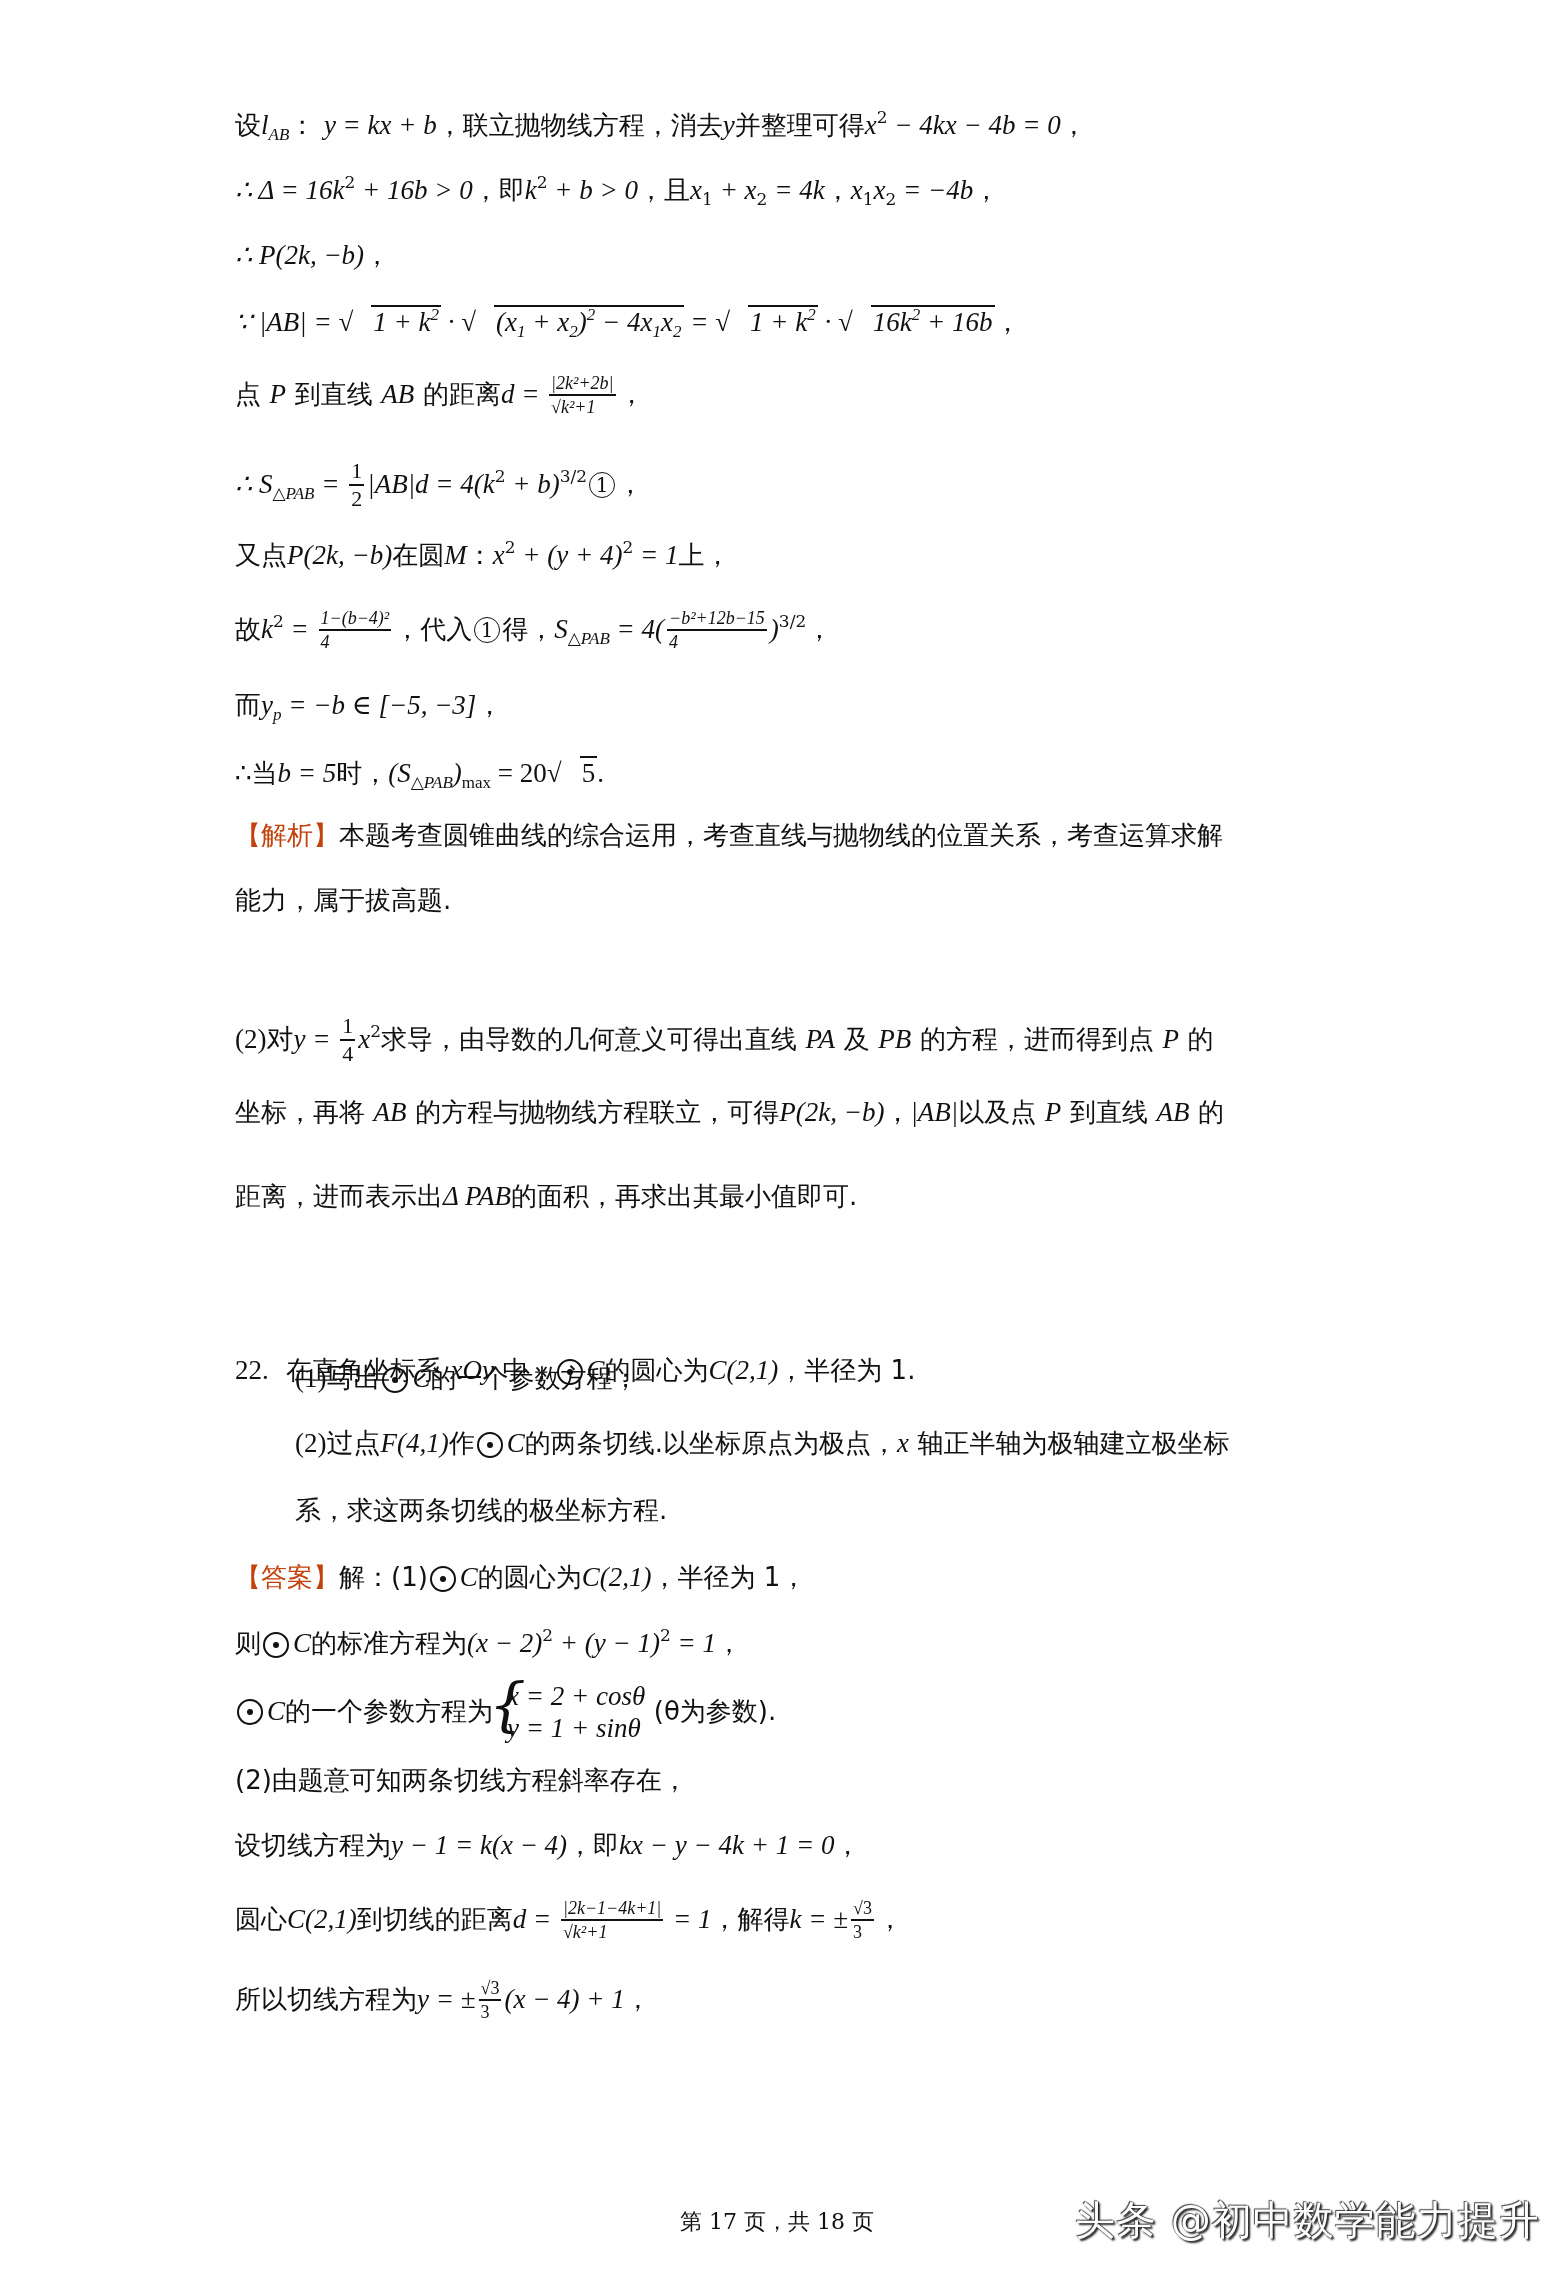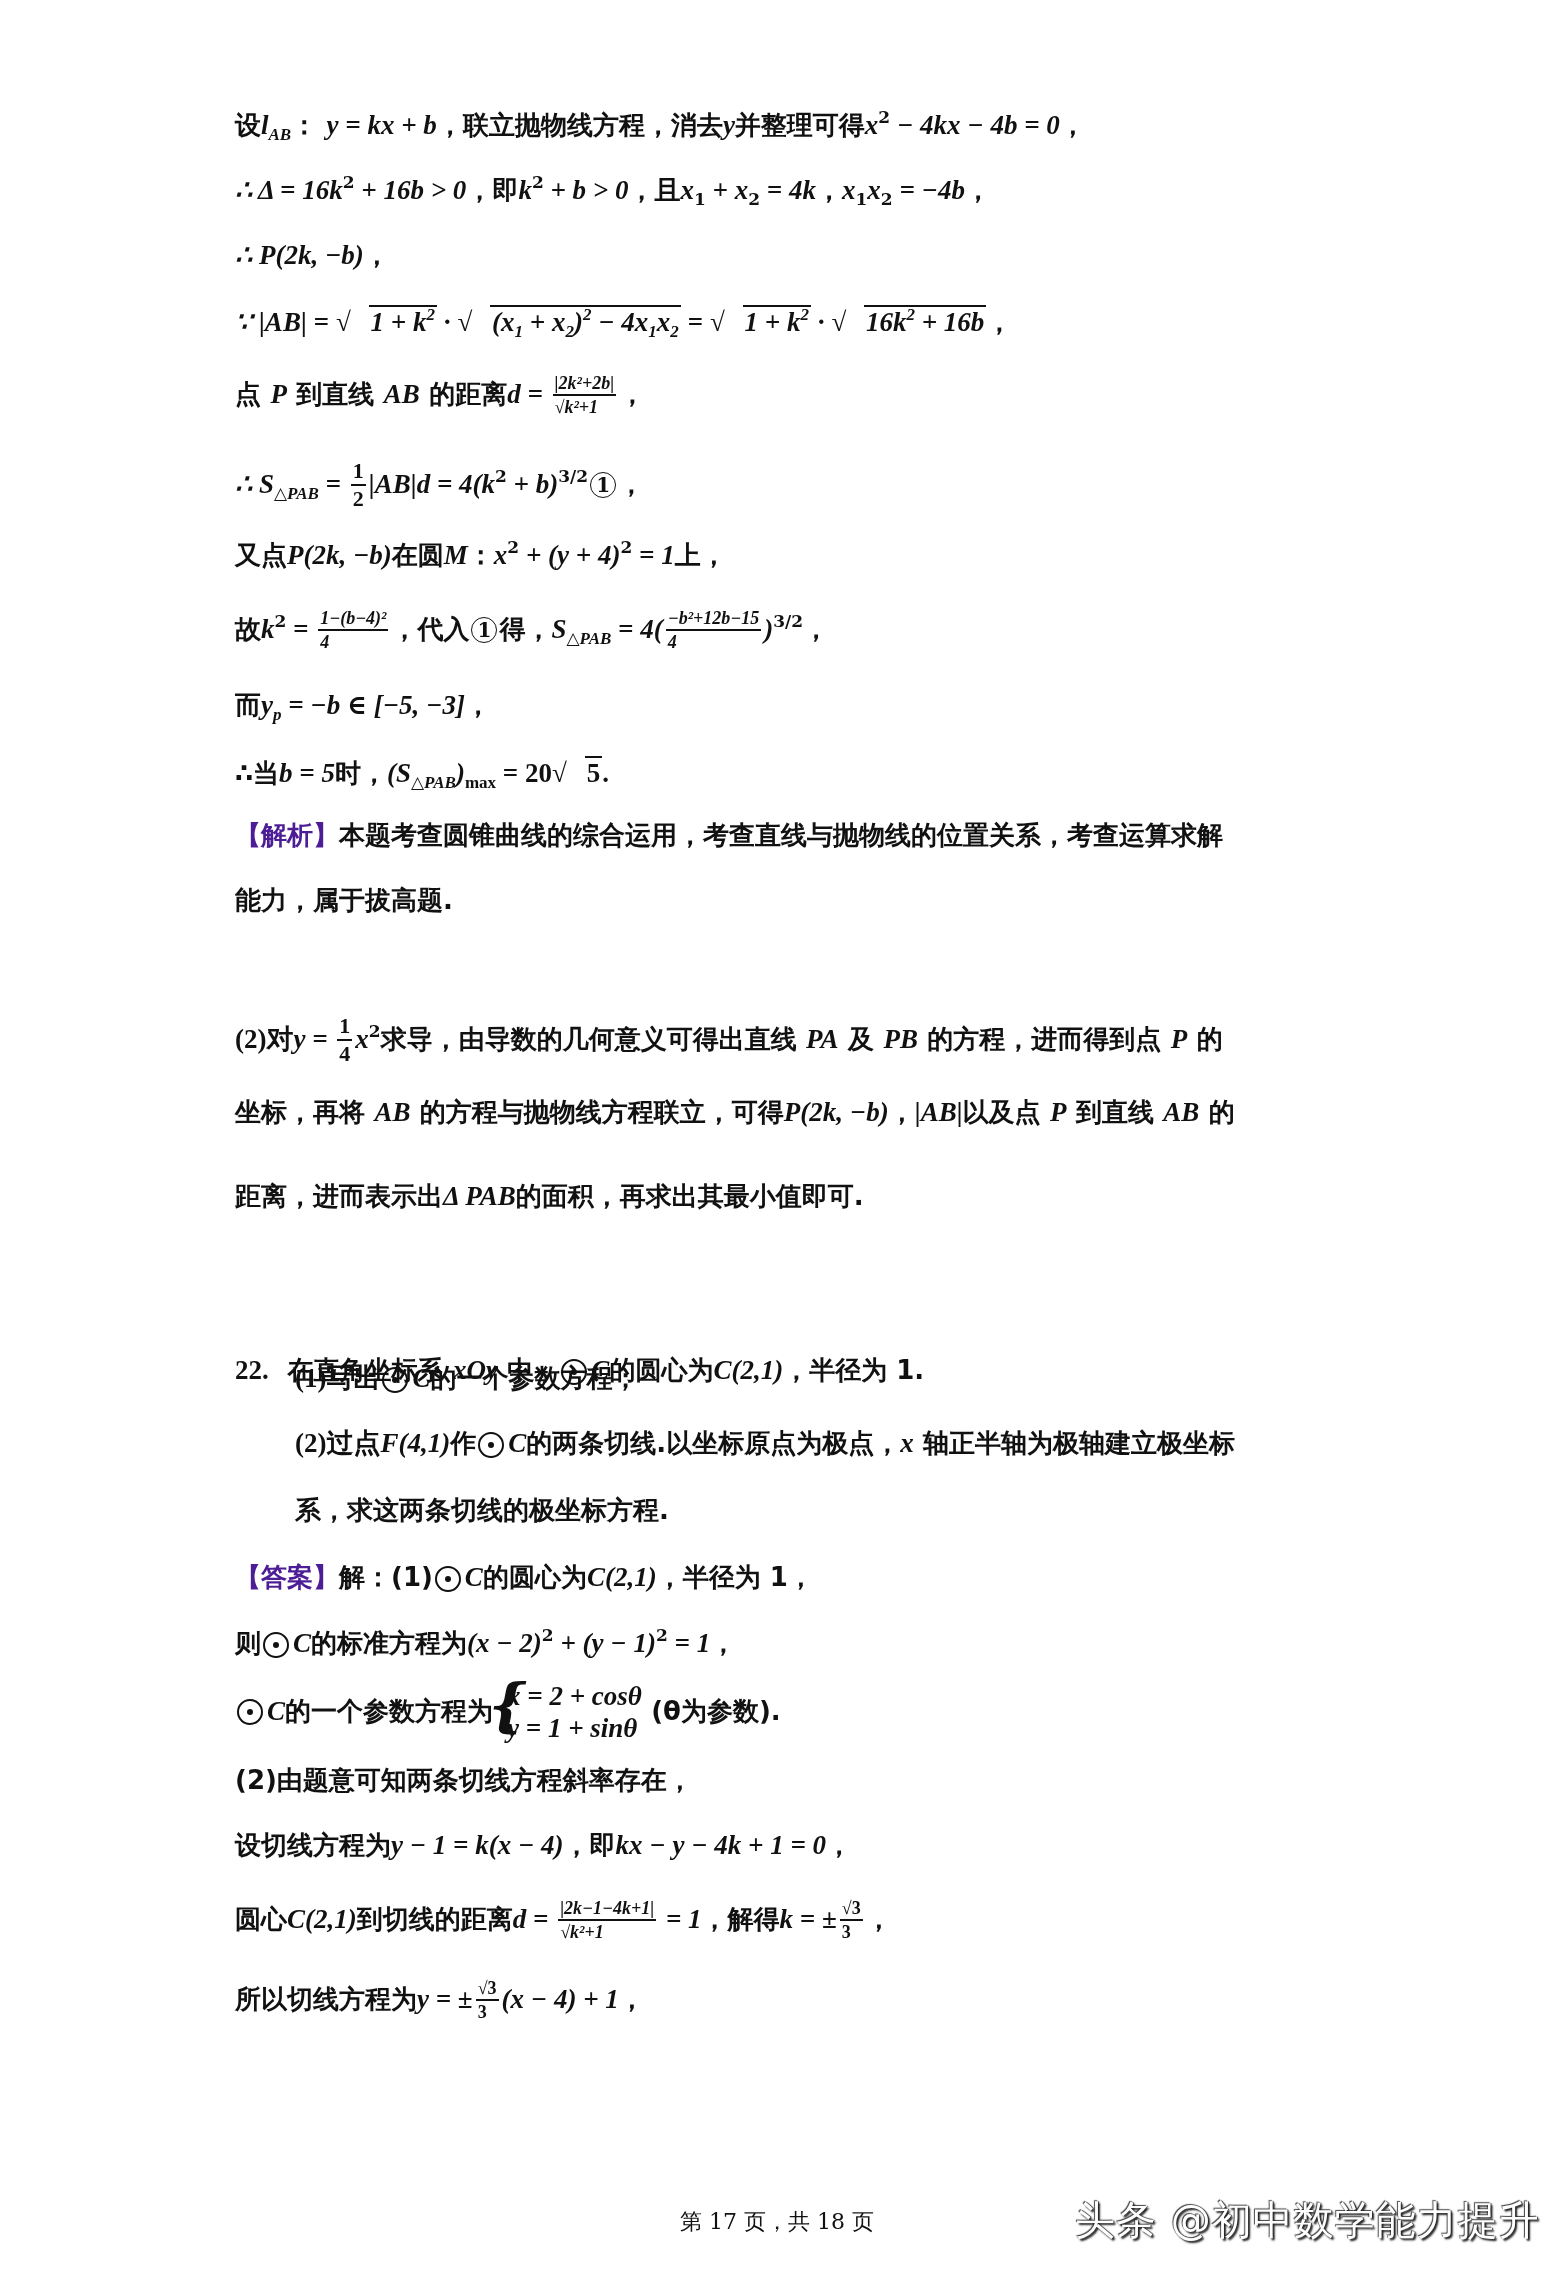--- a/index.html
+++ b/index.html
@@ -1,37 +1,37 @@
 <!DOCTYPE html>
 <html><head>
 <meta charset="utf-8">
 <style>
   html, body { margin:0; padding:0; background:#ffffff; }
   body { width:1557px; height:2272px; position:relative; overflow:hidden;
          font-family:"DejaVu Serif","Liberation Serif",serif; color:#111; }
   .page { position:absolute; left:0; top:0; width:1557px; height:2272px; background:#fff; }
   .line { position:absolute; left:235px; white-space:nowrap; font-size:27px; line-height:34px;
-          transform:translateY(-50%);font-weight:bold; }
+          transform:translateY(-50%); }
   .ind { left:295px; }
   .m { font-family:"Liberation Serif","DejaVu Serif",serif; font-style:italic; }
   .r { font-family:"Liberation Serif","DejaVu Serif",serif; font-style:normal; }
   .zh { font-family:"DejaVu Sans","Liberation Sans",sans-serif; font-size:26px; }
   sup { font-size:17px; vertical-align:11px; line-height:0; }
   sub { font-size:17px; vertical-align:-6px; line-height:0; }
   .frac { display:inline-block; vertical-align:middle; text-align:left; margin:0 3px; }
   .frac > span { display:block; line-height:22px; font-size:18px; padding:0 2px; }
   .frac > .num { border-bottom:2px solid #111; }
   .frac.big > span { font-size:22px; line-height:26px; }
   .sqrt { border-top:2px solid #111; padding:0 2px; margin-left:18px; }
   .circ { display:inline-block; width:24px; height:24px; border:1.5px solid #111; border-radius:50%;
           text-align:center; line-height:24px; font-size:20px; font-style:normal; vertical-align:middle; margin:0 2px; }
   .odot { display:inline-block; width:22px; height:22px; border:2px solid #111; border-radius:50%;
           position:relative; vertical-align:middle; margin:0 4px 0 2px; }
   .odot::after { content:""; position:absolute; left:8px; top:8px; width:6px; height:6px; background:#111; border-radius:50%; }
-  .tag { color:#4c1d95; font-family:"DejaVu Sans",sans-serif; font-size:26px; }
+  .tag { color:#c2410c; font-family:"DejaVu Sans",sans-serif; font-size:26px; }
   .cases { display:inline-block; vertical-align:middle; position:relative; padding-left:14px; }
   .cases::before { content:"{"; position:absolute; left:-4px; top:-8px; font-size:58px; line-height:66px; font-family:"DejaVu Serif",serif; }
   .cases > span { display:block; line-height:32px; }
   .footer { position:absolute; left:680px; top:2222px; transform:translateY(-50%); font-size:22px;
             font-family:"DejaVu Serif","Liberation Serif",serif; color:#111; white-space:nowrap; }
   .wm { position:absolute; left:1075px; top:2220px; transform:translateY(-50%); font-size:40px;
         font-family:"DejaVu Sans","Liberation Sans",sans-serif; color:#fff; white-space:nowrap;
         text-shadow: 2px 2px 2px #222, -1px -1px 1px #444, 1px 0 1px #333; letter-spacing:1px; }
 </style>
 </head>

